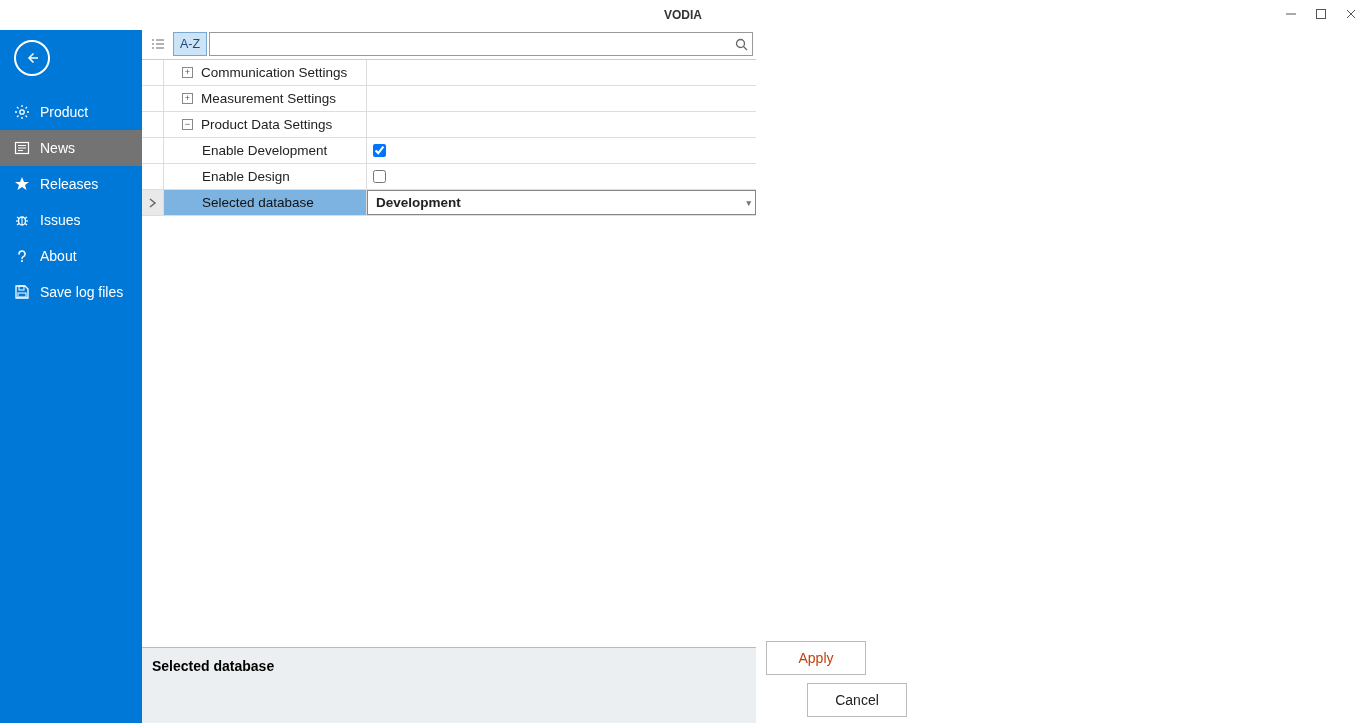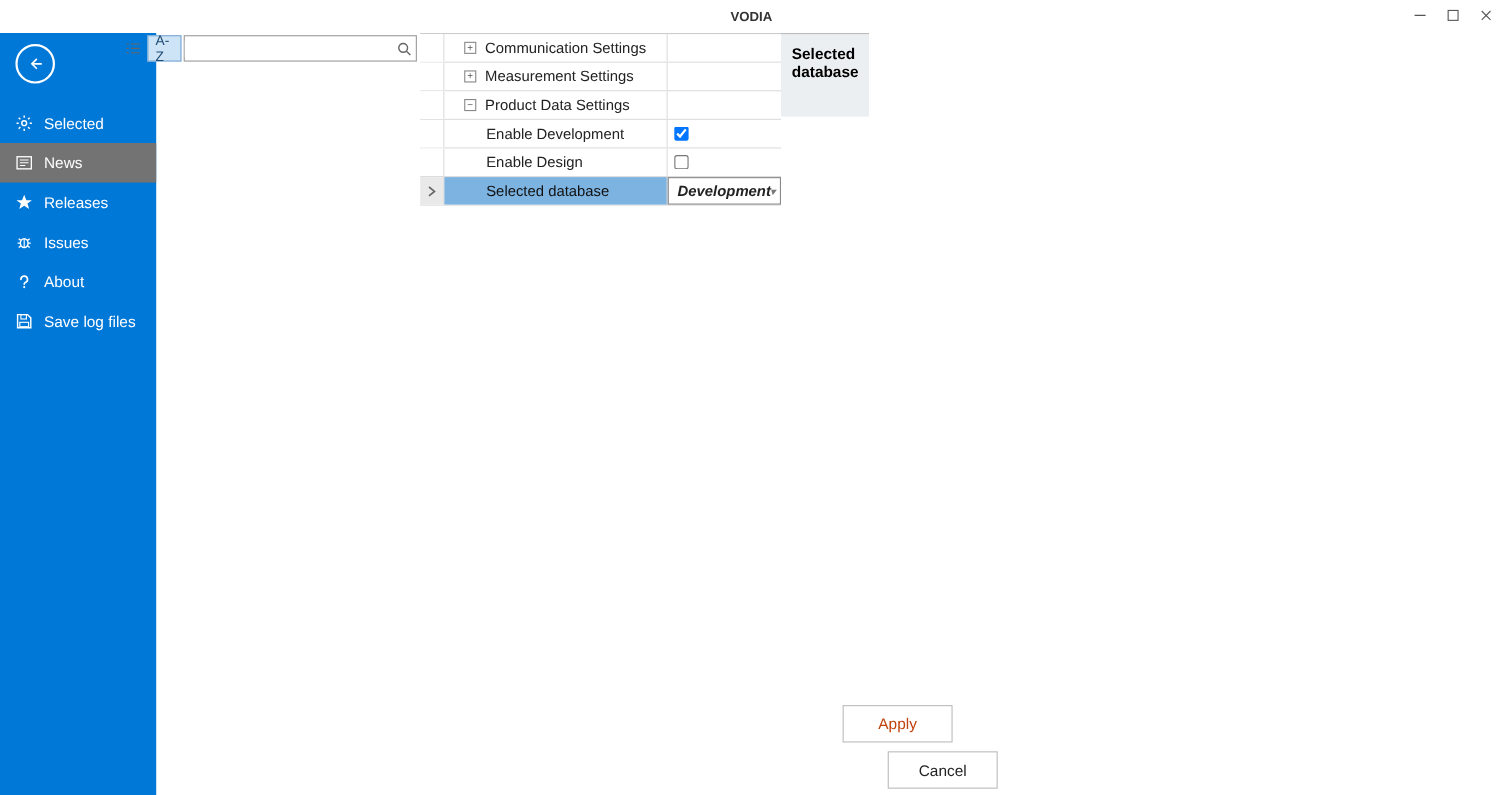--- a/index.html
+++ b/index.html
@@ -15,42 +15,42 @@
 .sidebar { width: 142px; background: #0078d7; color: #fff; display: flex; flex-direction: column; }
 .sidebar-back { height: 64px; display: flex; align-items: flex-start; padding: 10px 14px; }
 .back-circle { width: 36px; height: 36px; border: 2px solid #fff; border-radius: 50%; display: flex; align-items: center; justify-content: center; }
 .back-circle svg { width: 18px; height: 18px; }
 
 .sidebar-item { display: flex; align-items: center; padding: 10px 14px; font-size: 14px; cursor: default; gap: 10px; }
 .sidebar-item.active { background: #737373; }
 .sidebar-item .icon { width: 16px; height: 16px; display: flex; align-items: center; justify-content: center; }
 
 .main { flex: 1; display: flex; }
-.settings-panel { width: 614px; display: flex; flex-direction: row; border-right: 0; justify-content: center; }
+.settings-panel { width: 614px; display: flex; flex-direction: column; border-right: 0; }
 .toolbar-row { display: flex; align-items: center; height: 26px; margin: 1px 3px 2px 3px; gap: 2px; }
 .tool-btn { width: 26px; height: 24px; border: 1px solid transparent; display: flex; align-items: center; justify-content: center; font-size: 12px; color: #555; }
 .sort-btn { border: 1px solid #7aa7d1; background: #cde4f7; padding: 0 6px; font-size: 12.5px; color: #1e4a73; height: 24px; display: flex; align-items: center; }
 .search-wrap { flex: 1; border: 1px solid #999; height: 24px; display: flex; align-items: center; }
 .search-input { flex: 1; border: none; outline: none; padding: 0 6px; font-size: 13px; }
 .search-icon { width: 22px; display: flex; align-items: center; justify-content: center; color: #666; font-size: 13px; }
 
 .grid { border-top: 1px solid #ccc; font-size: 13.5px; color: #222; }
 .row { display: flex; border-bottom: 1px solid #ddd; height: 26px; align-items: stretch; }
 .gutter { width: 22px; border-right: 1px solid #ddd; display: flex; align-items: center; justify-content: center; background: #fff; color: #777; font-size: 12px; }
 .label-cell { width: 203px; border-right: 1px solid #ddd; display: flex; align-items: center; padding-left: 6px; }
 .label-cell.indent1 { padding-left: 18px; }
 .label-cell.indent2 { padding-left: 38px; }
 .expand-box { width: 11px; height: 11px; border: 1px solid #888; margin-right: 8px; display: flex; align-items: center; justify-content: center; font-size: 9px; line-height: 1; color: #555; }
 .value-cell { flex: 1; display: flex; align-items: center; padding: 0 6px; }
 .chk { width: 13px; height: 13px; }
 
 .row.selected .gutter { background: #e9e9e9; }
 .row.selected .label-cell { background: #7cb3e0; color: #111; }
 .row.selected .value-cell { border: 1px solid #888; margin: 0; padding: 0; }
-.select-box { flex: 1; height: 100%; display: flex; align-items: center; padding: 0 8px; font-weight: 700; font-size: 13.5px; position: relative; font-style: italic; }
+.select-box { flex: 1; height: 100%; display: flex; align-items: center; padding: 0 8px; font-weight: 700; font-size: 13.5px; position: relative; }
 .select-arrow { position: absolute; right: 4px; font-size: 9px; color: #777; }
 
 .desc-panel { border-top: 1px solid #bbb; background: #eceff1; padding: 10px 10px; height: 76px; }
 .desc-title { font-weight: 700; font-size: 14px; }
 
 .actions-col { flex: 1; display: flex; flex-direction: column; justify-content: flex-end; padding: 0 0 6px 10px; gap: 8px; }
 .action-btn { width: 100px; height: 34px; border: 1px solid #bbb; background: #fff; display: flex; align-items: center; justify-content: center; font-size: 14px; color: #c2410c; cursor: default; }
 .action-btn.enabled { color: #222; margin-left: 41px; }
 </style>
 </head>
@@ -99,21 +99,21 @@
               <line x1="8" y1="13" x2="8" y2="15"></line>
               <line x1="1" y1="8" x2="3" y2="8"></line>
               <line x1="13" y1="8" x2="15" y2="8"></line>
               <line x1="3" y1="3" x2="4.5" y2="4.5"></line>
               <line x1="11.5" y1="11.5" x2="13" y2="13"></line>
               <line x1="3" y1="13" x2="4.5" y2="11.5"></line>
               <line x1="11.5" y1="4.5" x2="13" y2="3"></line>
             </g>
           </svg>
       </span>
-      <span>Selected</span>
+      <span>Product</span>
     </div>
 
     <div class="sidebar-item active">
       <span class="icon">
         <svg viewBox="0 0 16 16" width="16" height="16">
             <rect x="1.5" y="2.5" width="13" height="11" fill="none" stroke="#fff" stroke-width="1.2"></rect>
             <line x1="4" y1="5.5" x2="12" y2="5.5" stroke="#fff" stroke-width="1"></line>
             <line x1="4" y1="8" x2="12" y2="8" stroke="#fff" stroke-width="1"></line>
             <line x1="4" y1="10.5" x2="9" y2="10.5" stroke="#fff" stroke-width="1"></line>
           </svg>

